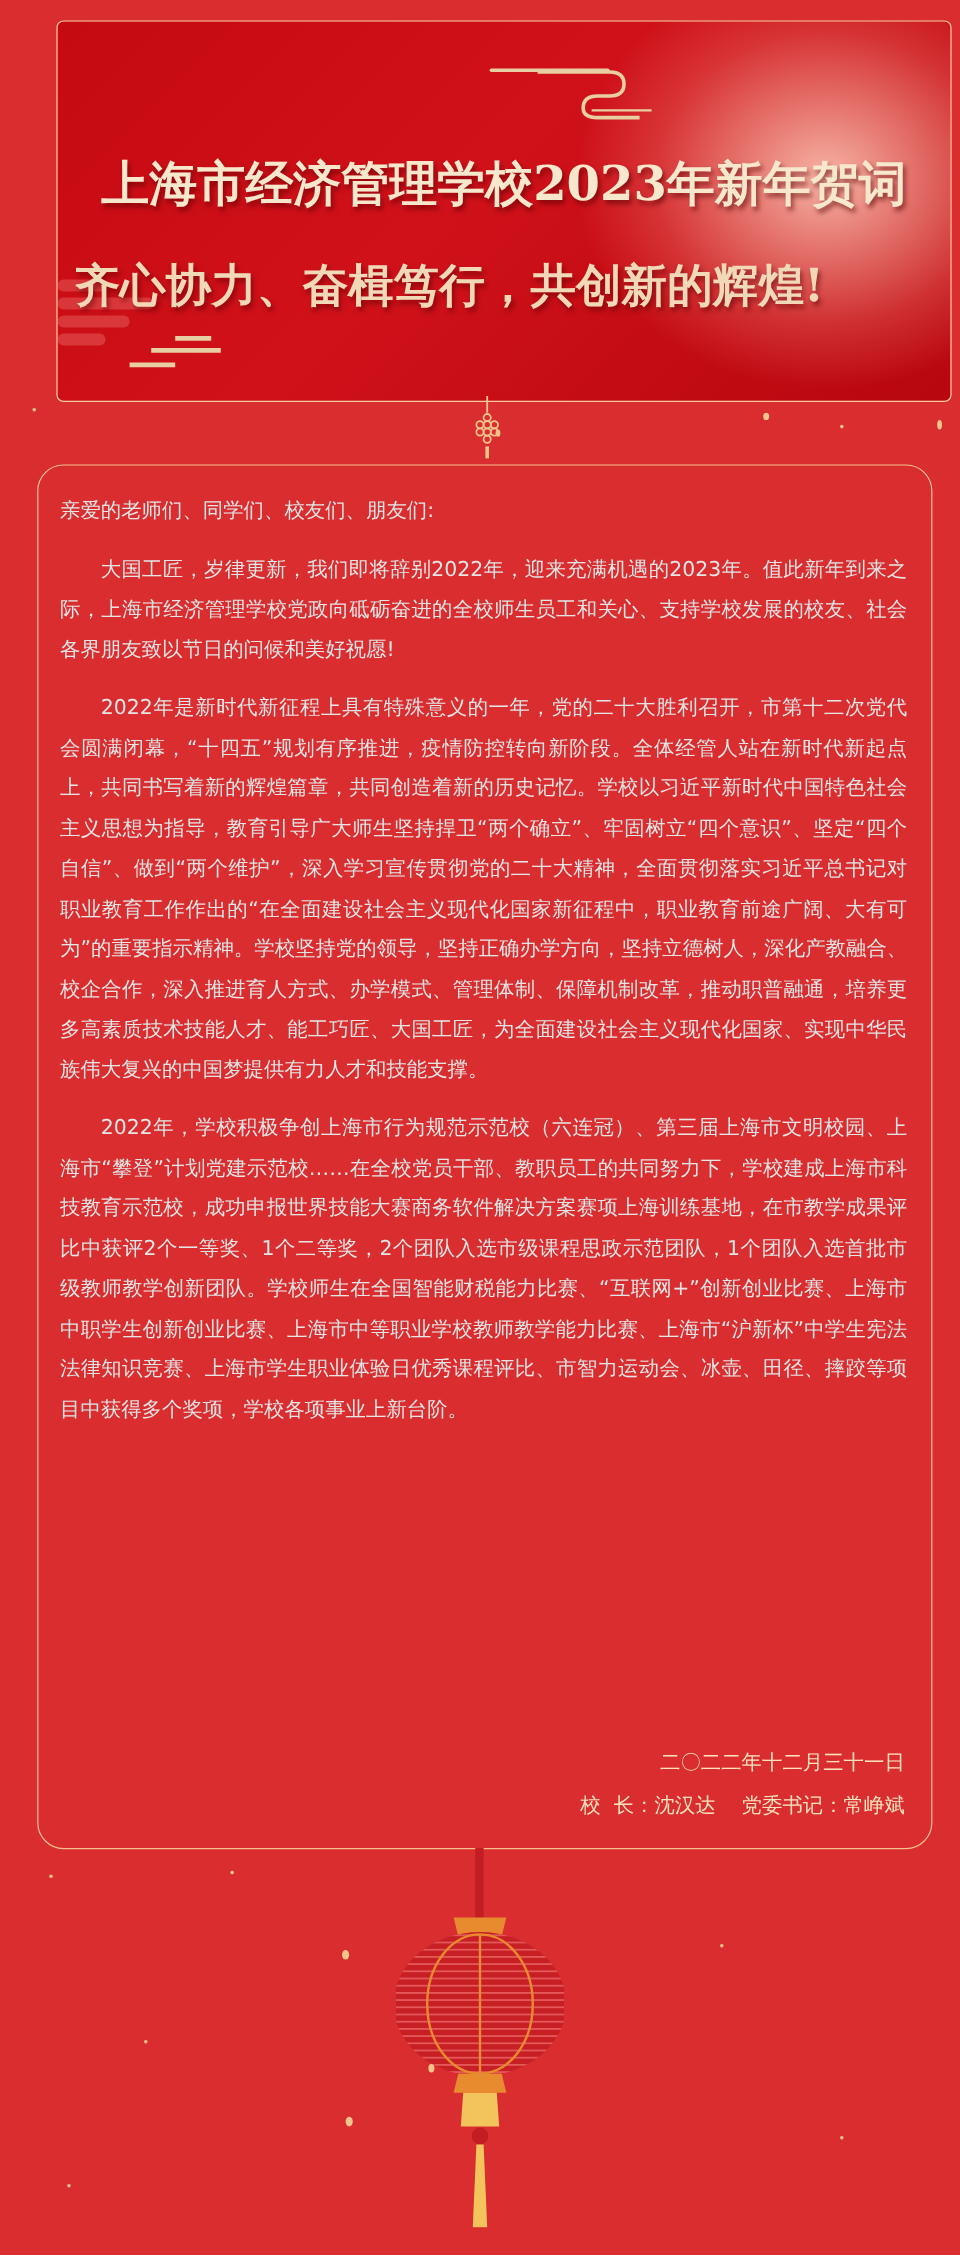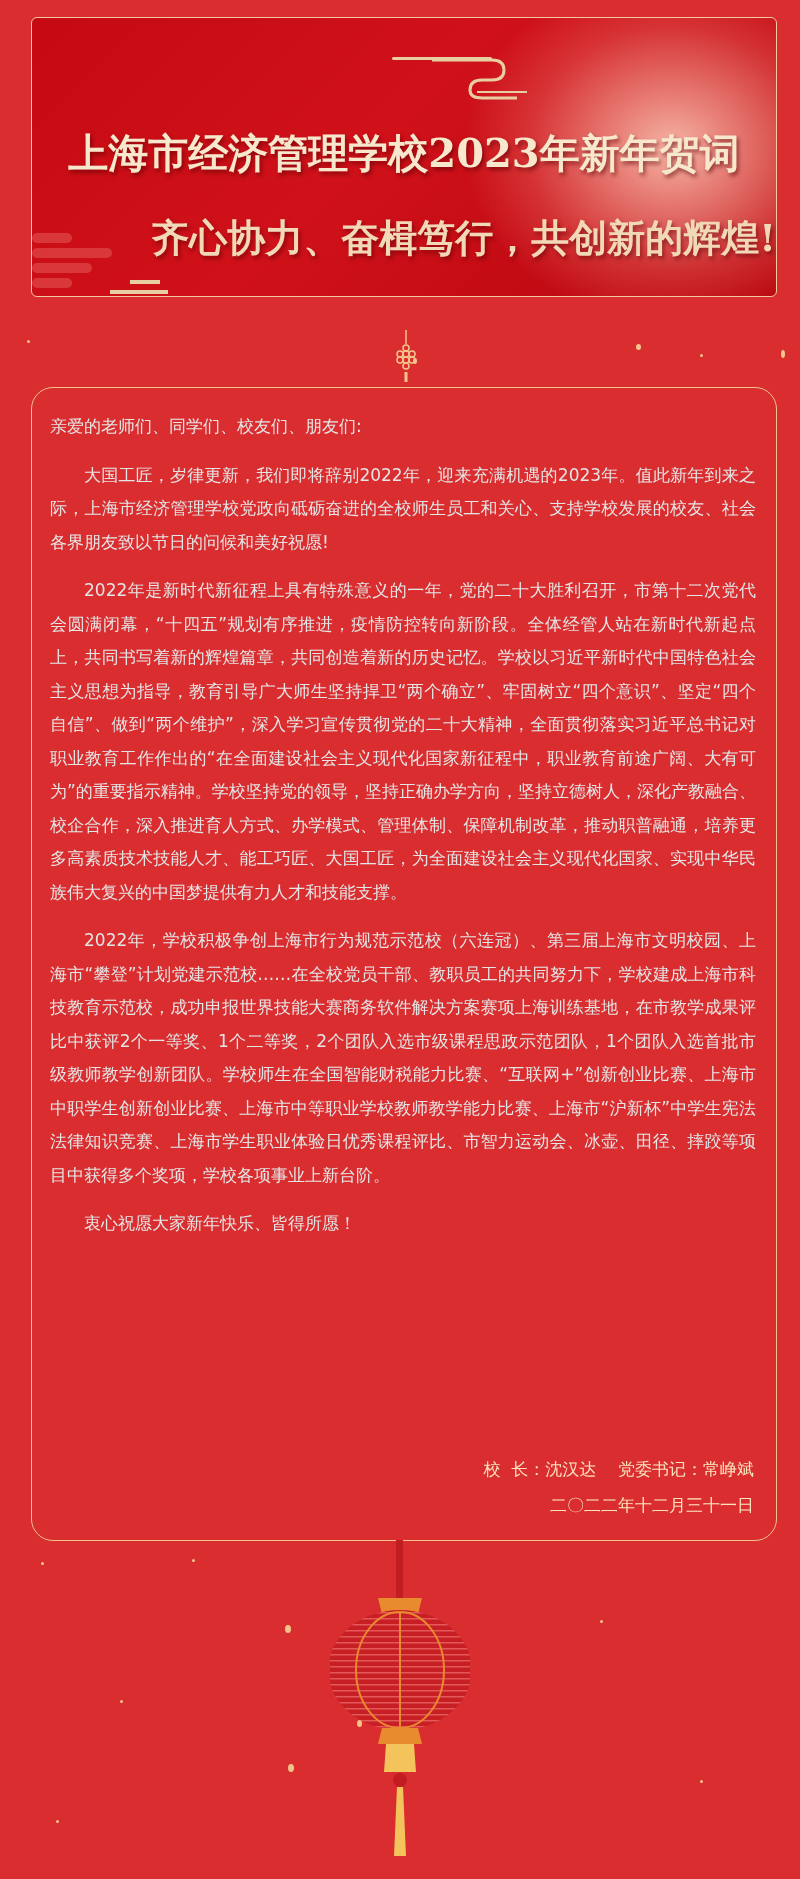--- a/index.html
+++ b/index.html
@@ -3,39 +3,39 @@
 <meta charset="utf-8">
 <style>
   html, body { margin:0; padding:0; }
   body {
     width:800px; height:1879px; overflow:hidden;
     background:#d92d2f;
     font-family:"DejaVu Sans", sans-serif;
     position:relative;
   }
   .banner {
-    position:absolute; left:31px; top:17px; width:746px; height:280px;
+    position:absolute; left:47px; top:17px; width:746px; height:318px;
     border:1.5px solid #f3c9a0; border-radius:6px; box-sizing:border-box;
     background:
       radial-gradient(ellipse 260px 220px at 640px 130px, rgba(255,210,190,0.85), rgba(240,120,110,0.35) 55%, rgba(200,0,10,0) 80%),
       linear-gradient(135deg, #c60a12 0%, #d0111a 45%, #b8070f 100%);
     overflow:hidden;
   }
   .banner-title {
     position:absolute; left:0; right:0; top:108px; text-align:center;
     font-family:"DejaVu Serif", serif; font-weight:bold; font-size:40px;
     color:#f7e7cc; letter-spacing:0px;
     text-shadow:2px 3px 4px rgba(90,0,0,0.6);
     white-space:nowrap;
   }
   .banner-sub {
-    position:absolute; left:0; right:0; top:195px; text-align:right;
+    position:absolute; left:0; right:0; top:195px; text-align:left;
     font-family:"DejaVu Serif", serif; font-weight:bold; font-size:38px;
     color:#f1d9b8; text-shadow:2px 3px 4px rgba(90,0,0,0.55);
-    white-space:nowrap; 
+    white-space:nowrap; padding-left:14px;
   }
   .cloud-line { position:absolute; background:#e8cfa3; border-radius:3px; }
   .cloud-faint { position:absolute; background:rgba(230,90,90,0.55); border-radius:8px; }
 
   .knot {
     position:absolute; left:391px; top:330px; width:30px; height:55px;
   }
 
   .card {
     position:absolute; left:31px; top:387px; width:746px; height:1154px;
@@ -91,26 +91,25 @@
   <rect x="13.5" y="42" width="3" height="10" fill="#f3c58a"></rect>
 </svg>
 
 <div class="card"></div>
 
 <div class="letter">
   <p class="greet">亲爱的老师们、同学们、校友们、朋友们:</p>
   <p>大国工匠，岁律更新，我们即将辞别2022年，迎来充满机遇的2023年。值此新年到来之际，上海市经济管理学校党政向砥砺奋进的全校师生员工和关心、支持学校发展的校友、社会各界朋友致以节日的问候和美好祝愿!</p>
   <p>2022年是新时代新征程上具有特殊意义的一年，党的二十大胜利召开，市第十二次党代会圆满闭幕，“十四五”规划有序推进，疫情防控转向新阶段。全体经管人站在新时代新起点上，共同书写着新的辉煌篇章，共同创造着新的历史记忆。学校以习近平新时代中国特色社会主义思想为指导，教育引导广大师生坚持捍卫“两个确立”、牢固树立“四个意识”、坚定“四个自信”、做到“两个维护”，深入学习宣传贯彻党的二十大精神，全面贯彻落实习近平总书记对职业教育工作作出的“在全面建设社会主义现代化国家新征程中，职业教育前途广阔、大有可为”的重要指示精神。学校坚持党的领导，坚持正确办学方向，坚持立德树人，深化产教融合、校企合作，深入推进育人方式、办学模式、管理体制、保障机制改革，推动职普融通，培养更多高素质技术技能人才、能工巧匠、大国工匠，为全面建设社会主义现代化国家、实现中华民族伟大复兴的中国梦提供有力人才和技能支撑。</p>
   <p>2022年，学校积极争创上海市行为规范示范校（六连冠）、第三届上海市文明校园、上海市“攀登”计划党建示范校……在全校党员干部、教职员工的共同努力下，学校建成上海市科技教育示范校，成功申报世界技能大赛商务软件解决方案赛项上海训练基地，在市教学成果评比中获评2个一等奖、1个二等奖，2个团队入选市级课程思政示范团队，1个团队入选首批市级教师教学创新团队。学校师生在全国智能财税能力比赛、“互联网+”创新创业比赛、上海市中职学生创新创业比赛、上海市中等职业学校教师教学能力比赛、上海市“沪新杯”中学生宪法法律知识竞赛、上海市学生职业体验日优秀课程评比、市智力运动会、冰壶、田径、摔跤等项目中获得多个奖项，学校各项事业上新台阶。</p>
-  <p>衷心祝愿大家新年快乐、皆得所愿！</p>
 </div>
 
 <div class="sign">
+  <div>二〇二二年十二月三十一日</div>
   <div>校  长：沈汉达    党委书记：常峥斌</div>
-  <div>二〇二二年十二月三十一日</div>
 </div>
 
 <svg class="lantern" viewBox="0 0 140 330">
   <defs>
     <pattern id="stripes" width="10" height="6" patternUnits="userSpaceOnUse">
       <rect width="10" height="6" fill="#c71f24"></rect>
       <rect y="0" width="10" height="1.5" fill="#e4585a"></rect>
     </pattern>
   </defs>
   <rect x="66" y="0" width="7" height="60" fill="#c21d22"></rect>

